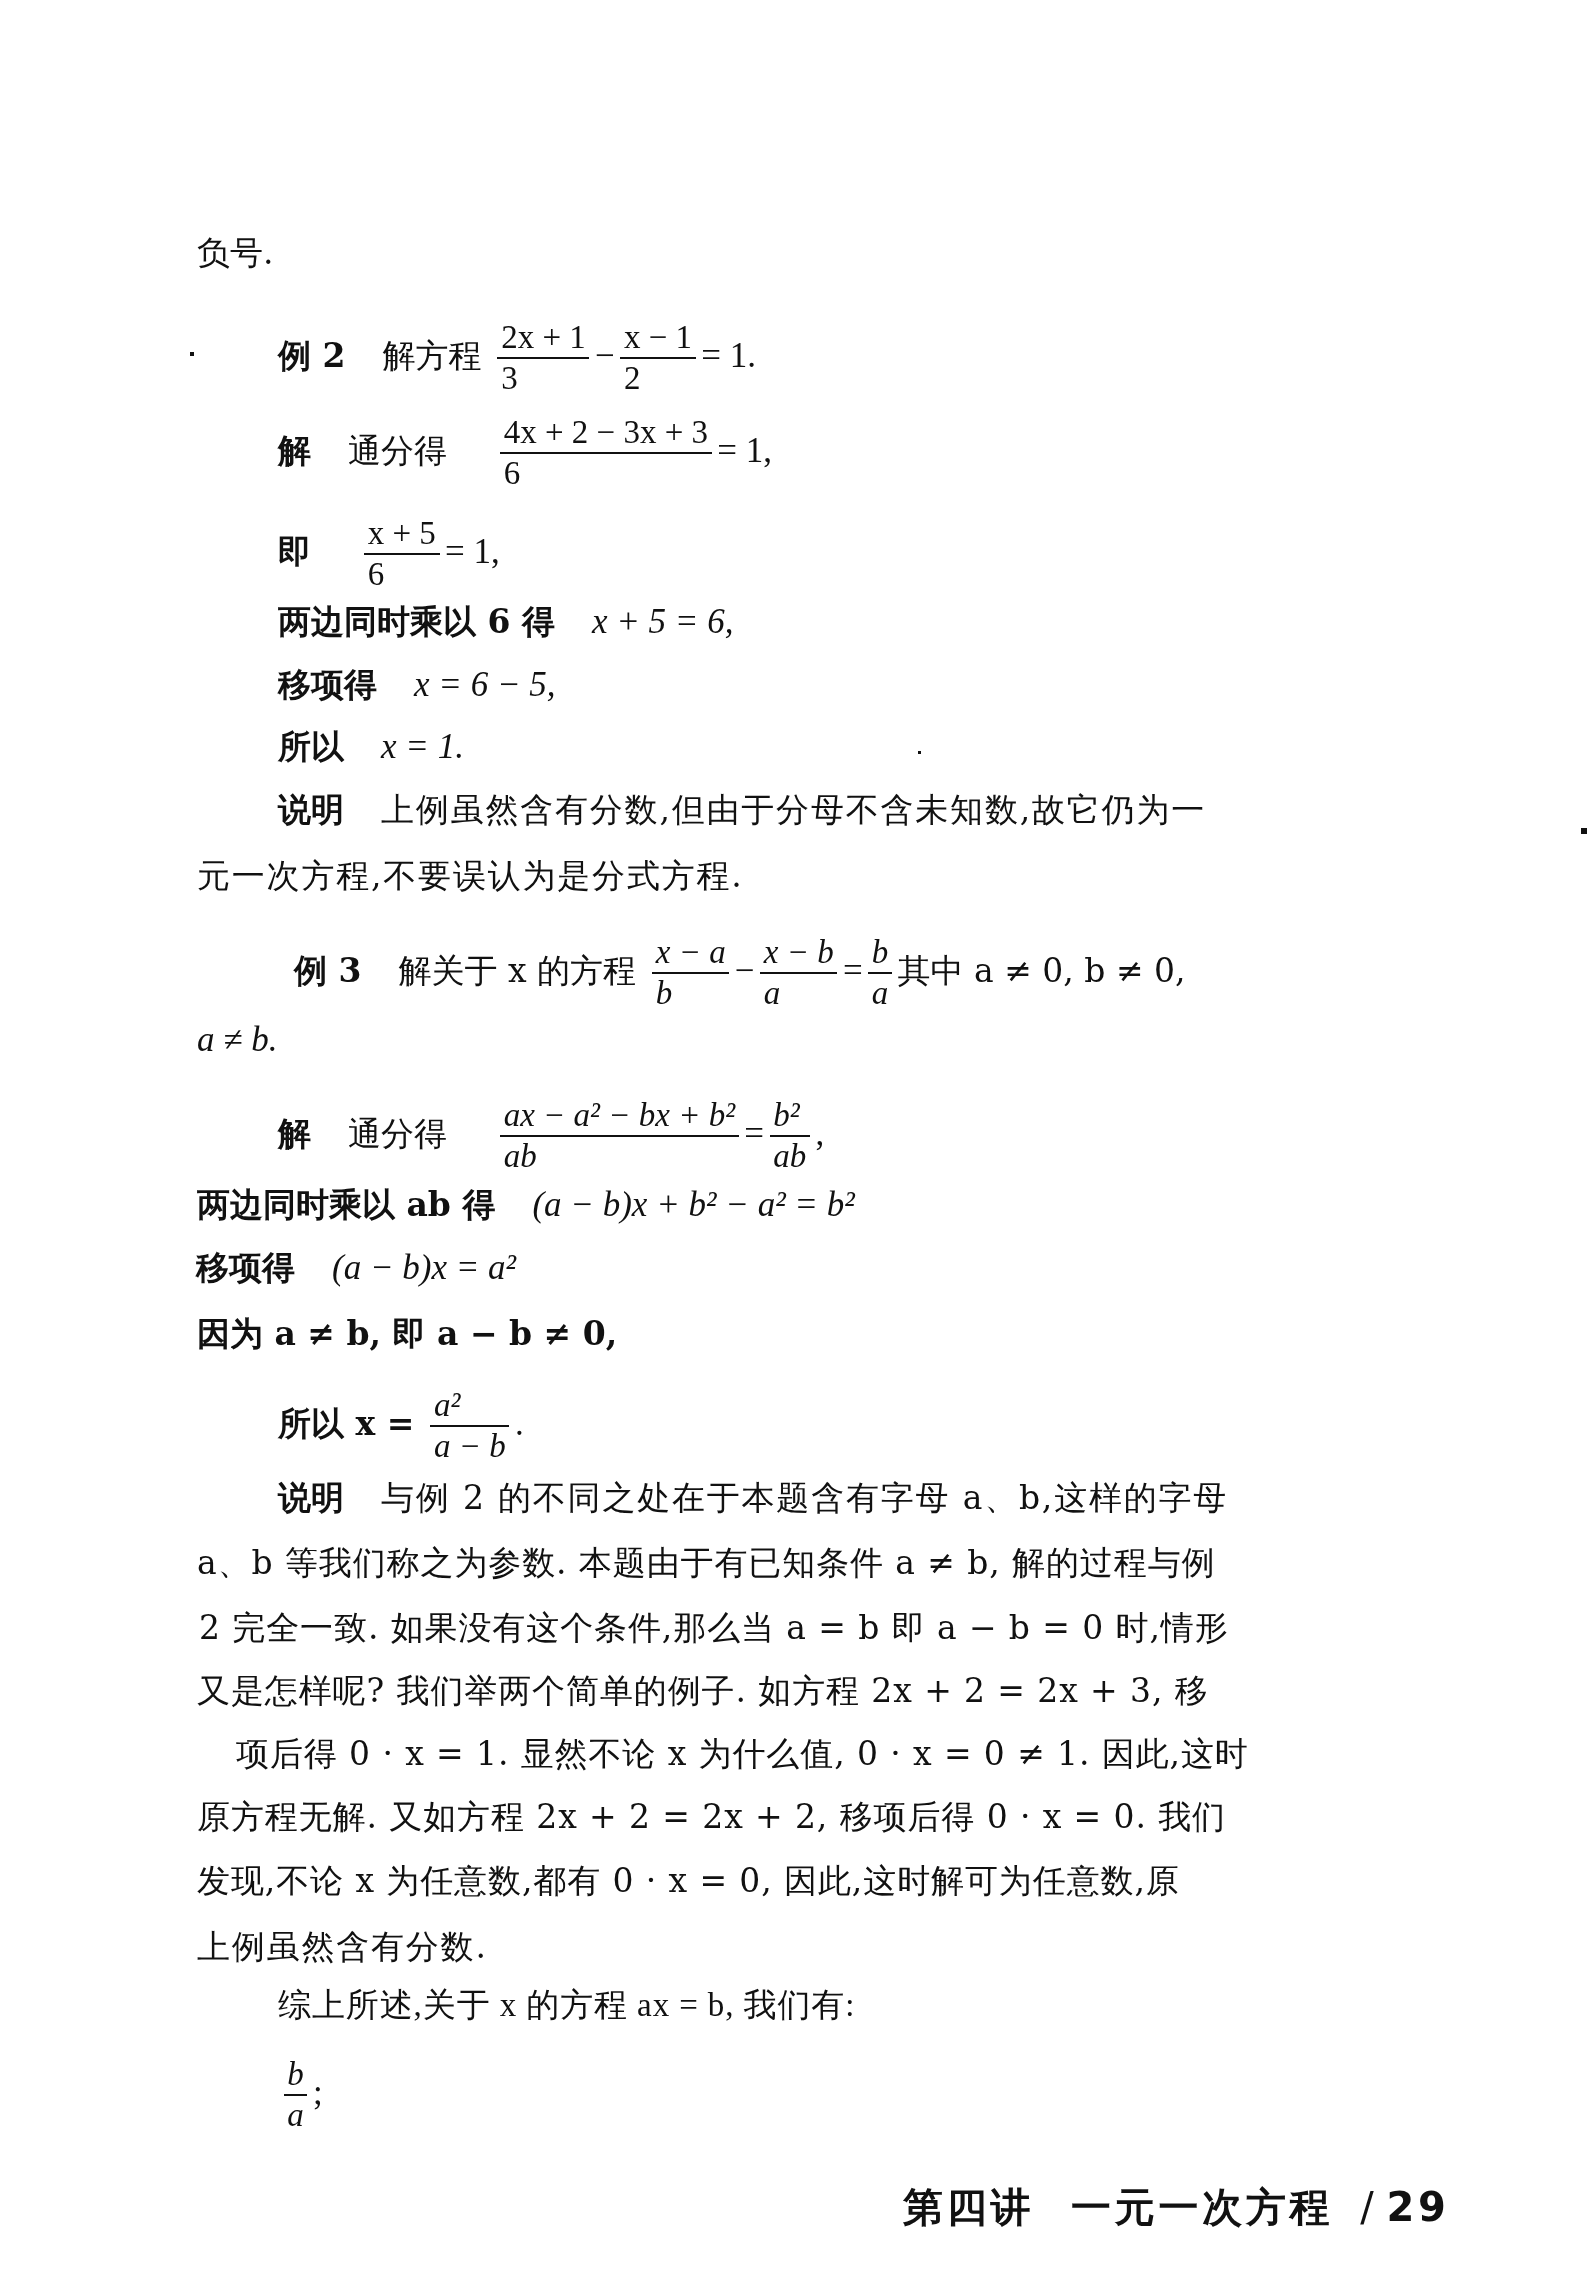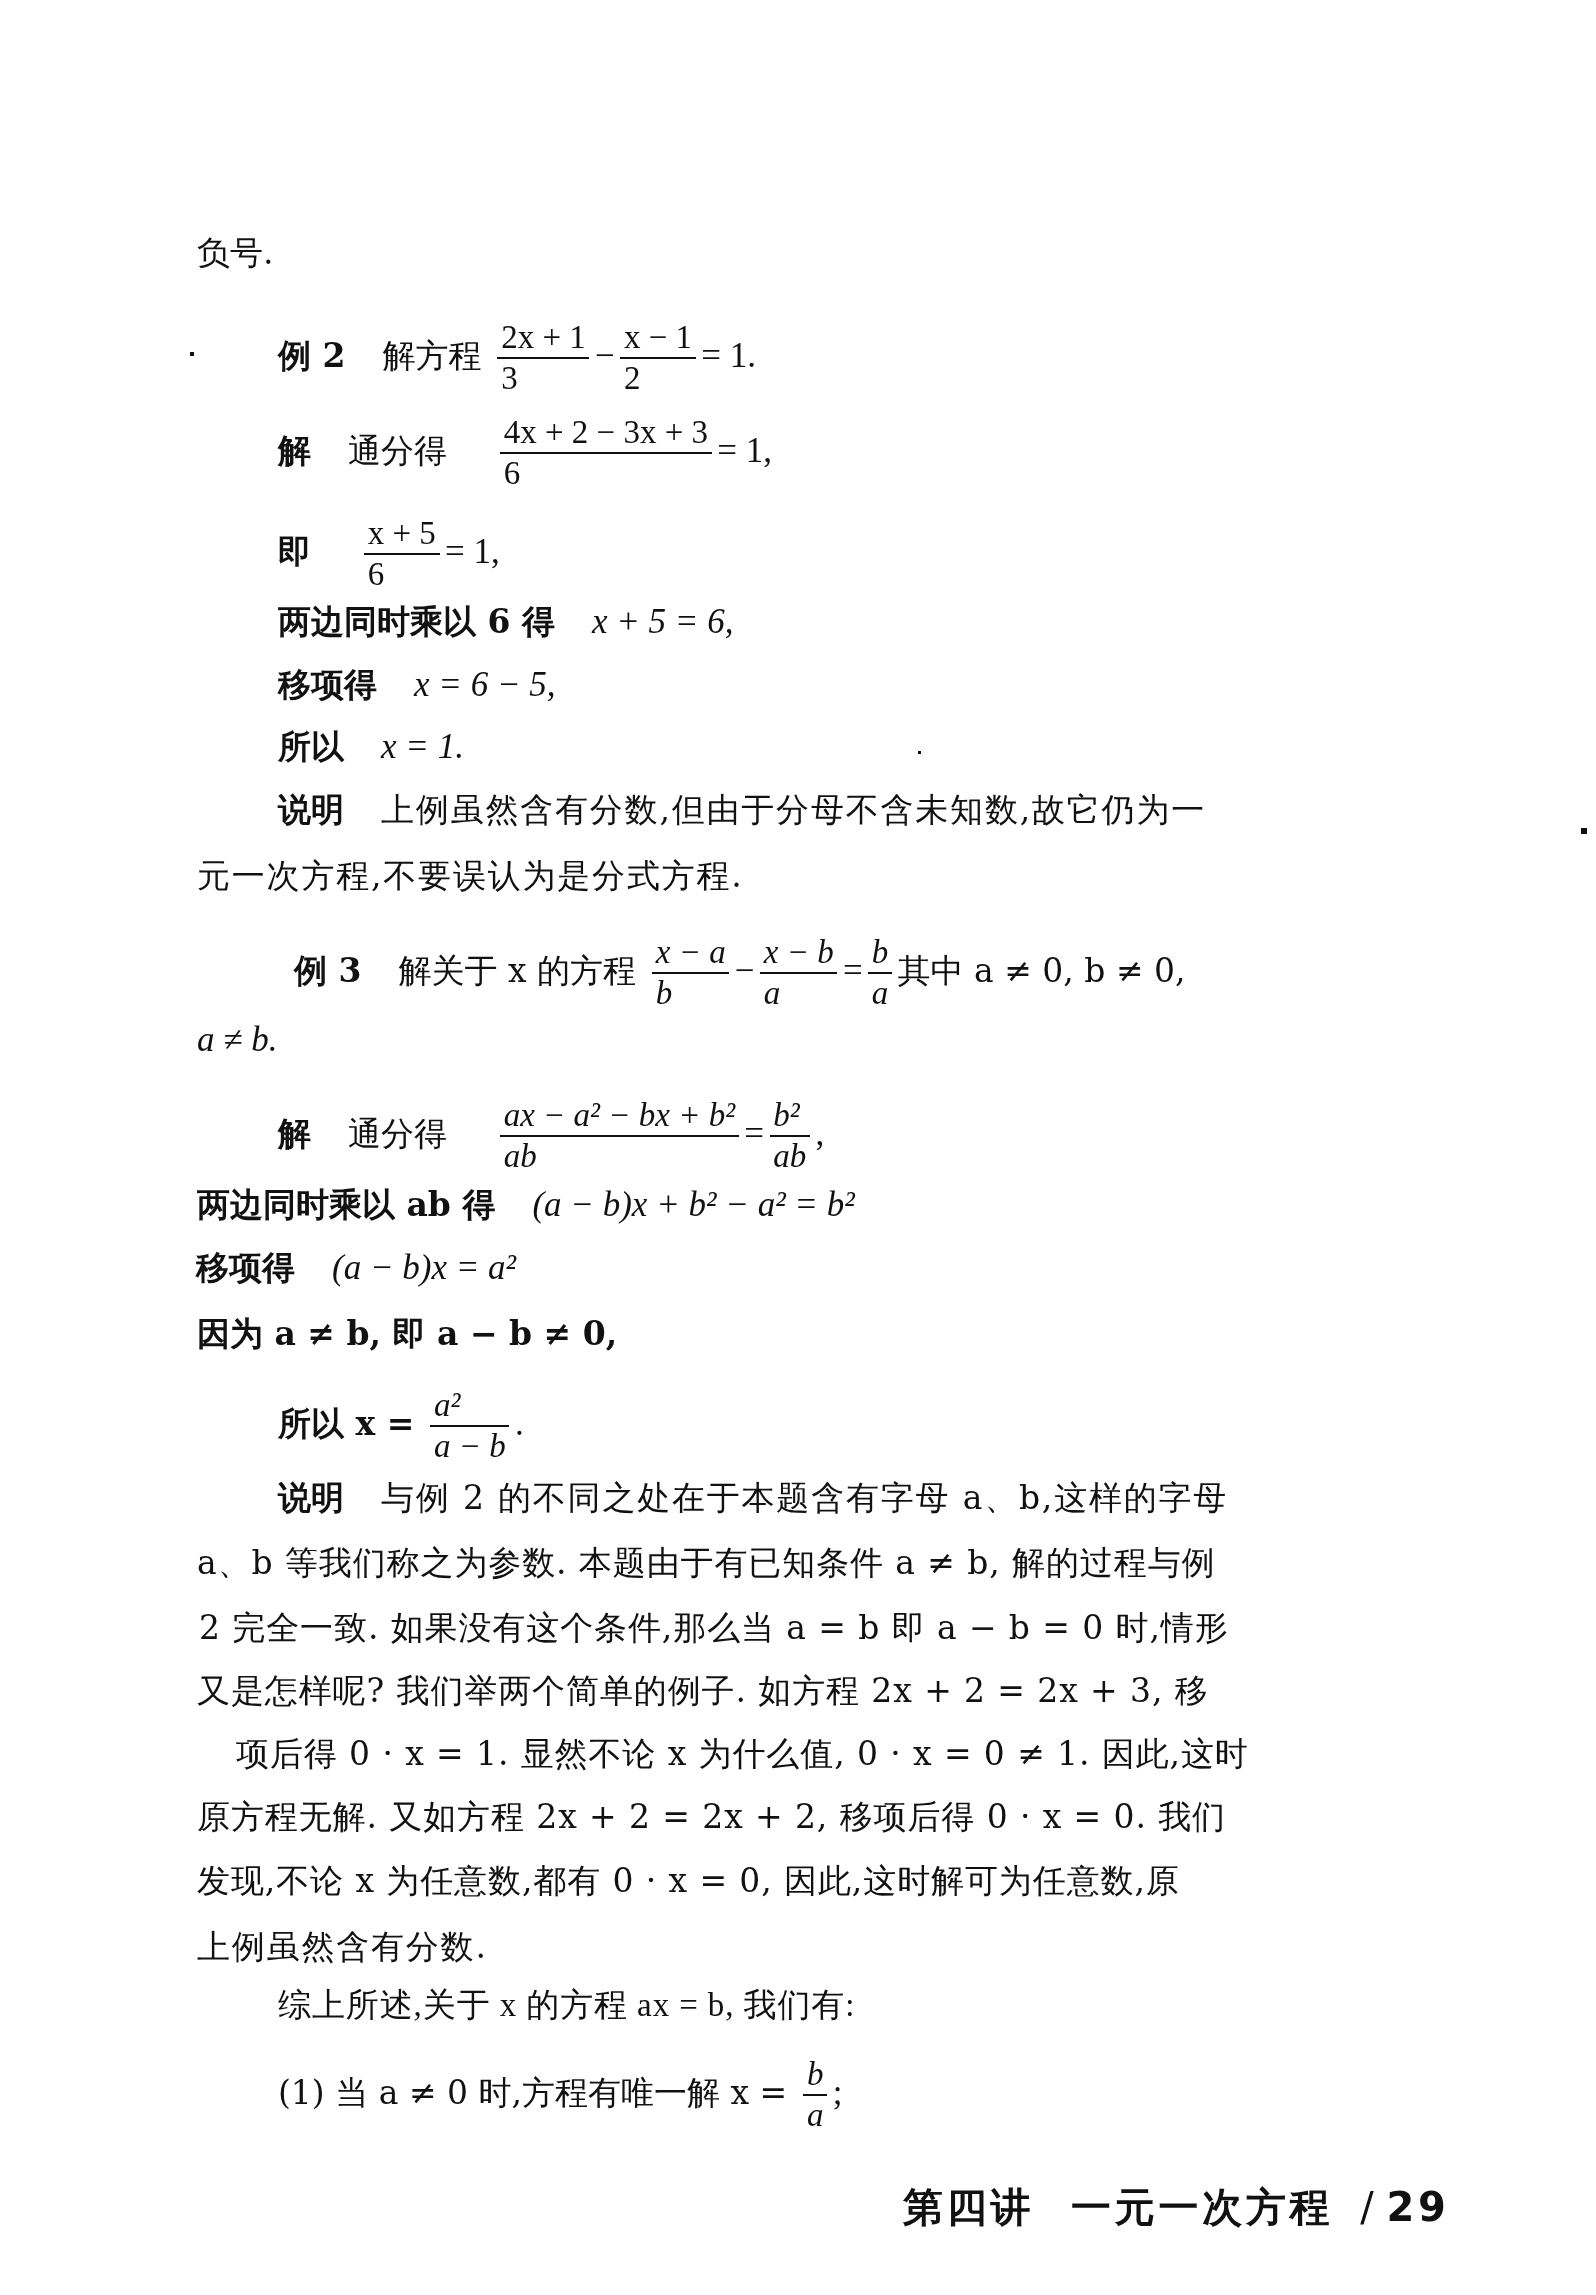--- a/index.html
+++ b/index.html
@@ -123,21 +123,20 @@
 <div class="line" style="left:199px;top:1608px;letter-spacing:0.9px;">2 完全一致. 如果没有这个条件,那么当 a = b 即 a − b = 0 时,情形</div>
 <div class="line" style="left:197px;top:1671px;letter-spacing:0.9px;">又是怎样呢? 我们举两个简单的例子. 如方程 2x + 2 = 2x + 3, 移</div>
 <div class="line" style="left:197px;top:1734px;letter-spacing:0.9px;margin-left:39px;">项后得 0 · x = 1. 显然不论 x 为什么值, 0 · x = 0 ≠ 1. 因此,这时</div>
 <div class="line" style="left:197px;top:1797px;letter-spacing:0.9px;">原方程无解. 又如方程 2x + 2 = 2x + 2, 移项后得 0 · x = 0. 我们</div>
 <div class="line" style="left:197px;top:1861px;letter-spacing:0.9px;">发现,不论 x 为任意数,都有 0 · x = 0, 因此,这时解可为任意数,原</div>
 <div class="line" style="left:197px;top:1927px;letter-spacing:1.8px;">上例虽然含有分数.</div>
 
 <div class="line" style="left:278px;top:1985px;letter-spacing:0.9px;font-family:Liberation Serif, serif;">综上所述,关于 x 的方程 ax = b, 我们有:</div>
 
 <div class="line" style="left:278px;top:2057px;">
-  <span>(1) 当 a ≠ 0 时,方程有唯一解 x =</span>
   <span class="frac">
       <span class="num"><span>b</span></span>
       <span class="den"><span>a</span></span>
     </span><span class="n">;</span>
 </div>
 
 <div class="footer">
   <span>第四讲</span><span class="sp"></span><span>一元一次方程</span>
   <span style="font-weight:normal;margin:0 9.2px;">/</span><span>29</span>
 </div>

